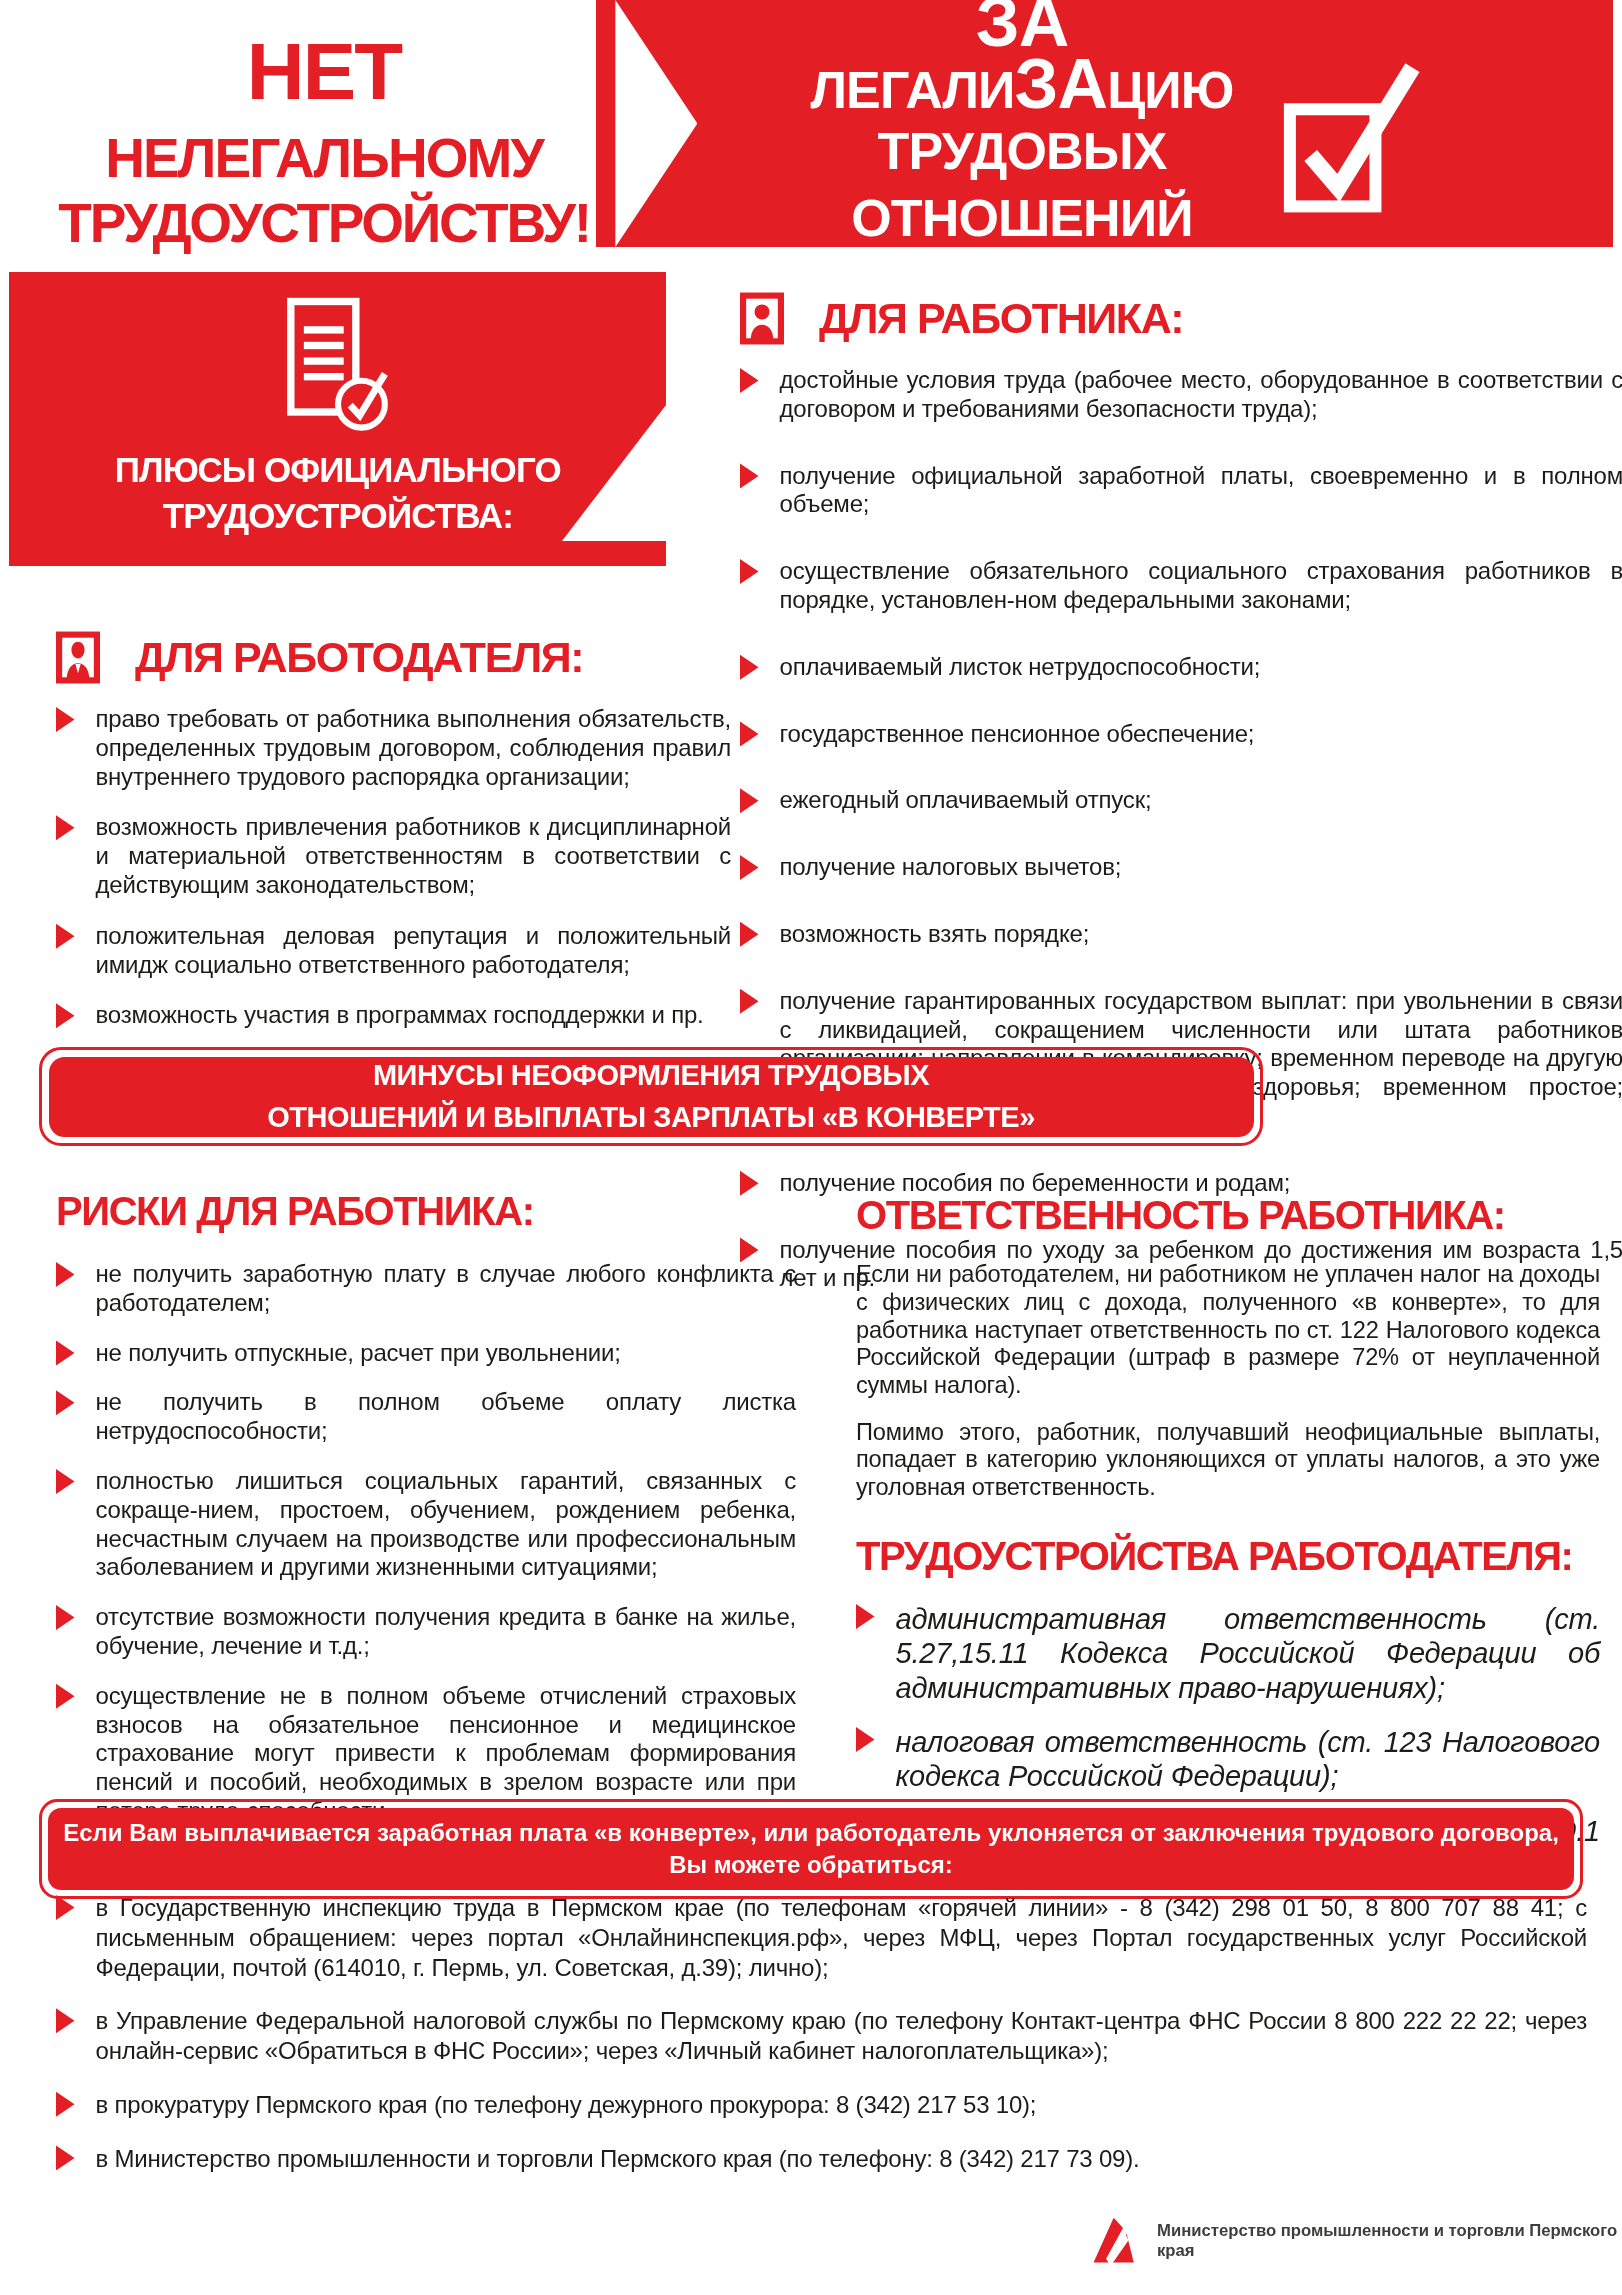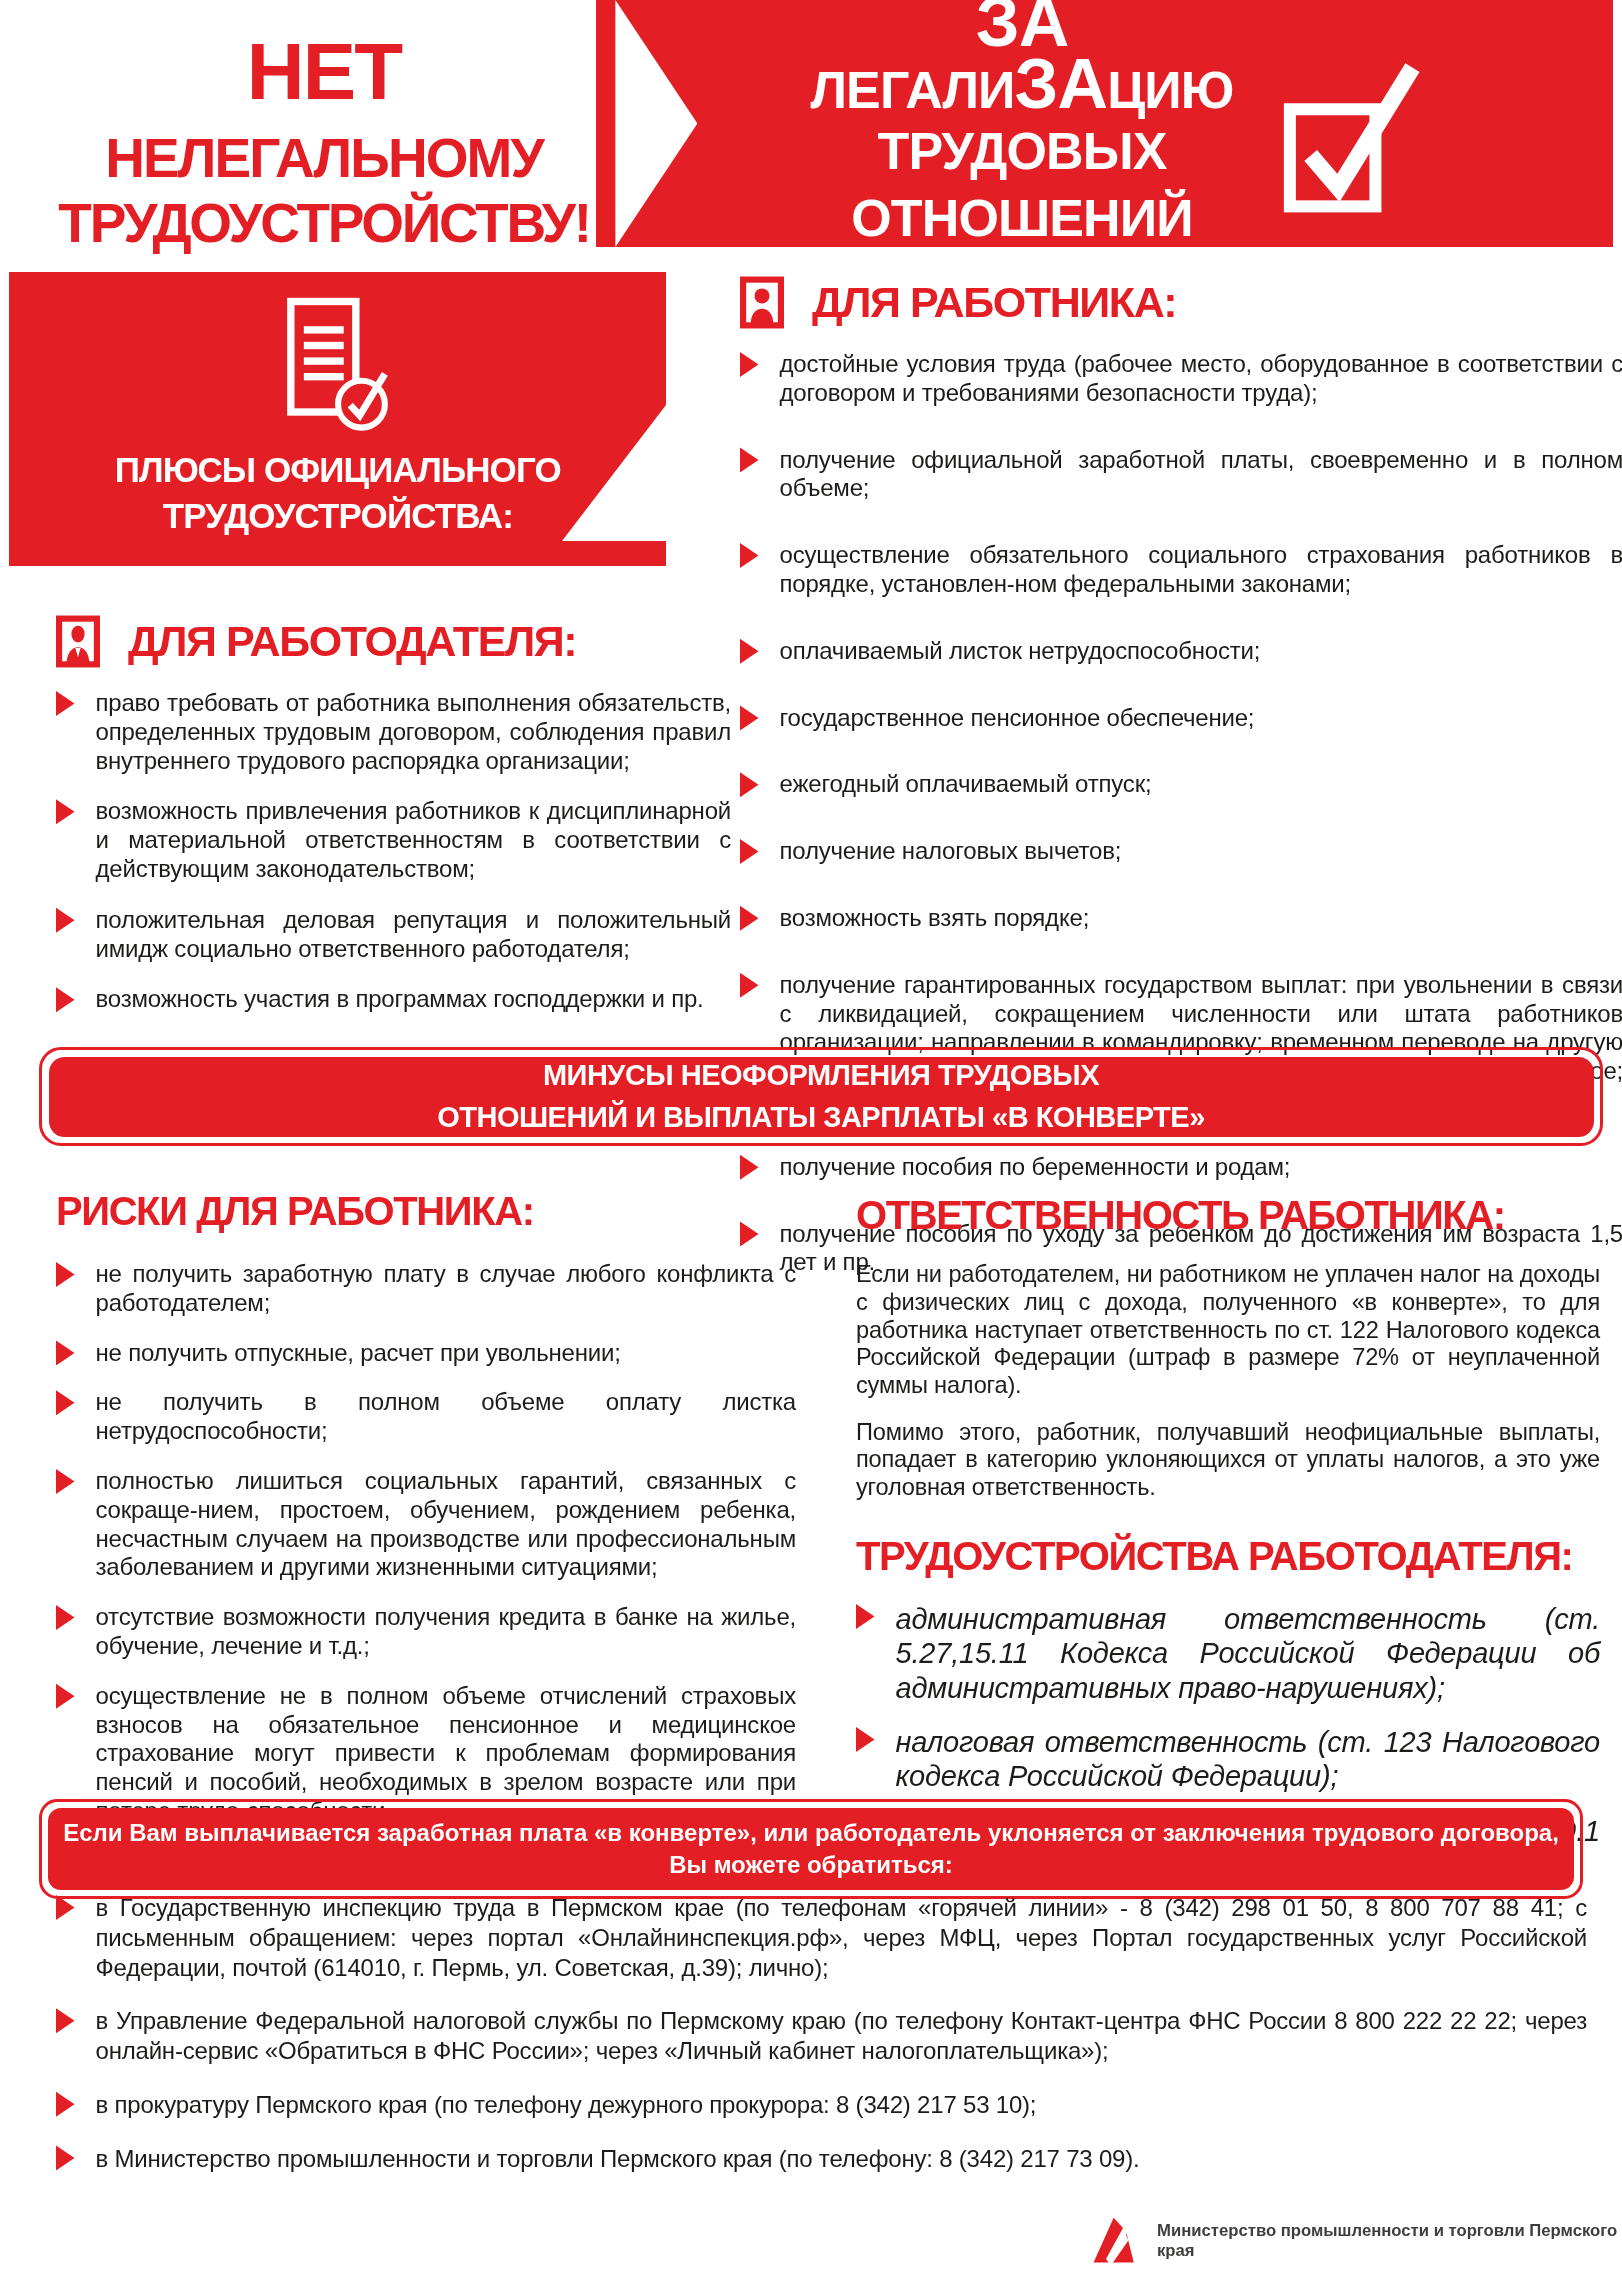--- a/index.html
+++ b/index.html
@@ -28,36 +28,36 @@
 
   
   .plus{left:9.3px;top:272px;width:657px;height:294px;background:var(--red);}
   .plus .icon{position:absolute;left:275px;top:23px;width:109px;height:143px;}
   .plus .title{position:absolute;left:0;bottom:28px;width:100%;text-align:center;
                color:#fff;font-weight:bold;font-size:35px;line-height:1.3;letter-spacing:-0.9px;}
   .plus .corner{position:absolute;right:0;bottom:25.4px;width:0;height:0;
                 border-left:104px solid transparent;border-bottom:136px solid #fff;}
 
   
-  .headrow{display:flex;align-items:center;gap:28px;}
+  .headrow{display:flex;align-items:center;gap:35px;margin-top:16px;}
   .headrow h2{margin:0;color:var(--red);font-size:43px;letter-spacing:-1.4px;white-space:nowrap;}
   .badge{width:44px;height:53px;flex:none;}
   ul.blist{list-style:none;margin:0;padding:0;display:flex;flex-direction:column;}
   li.b{display:flex;align-items:flex-start;}
   .tri{width:18.5px;height:25px;background:var(--red);clip-path:polygon(0 0,100% 50%,0 100%);
        flex:none;margin-top:1.9px;margin-right:21px;}
   .bt{text-align:justify;font-size:24px;line-height:1.2;letter-spacing:-0.2px;}
 
   .worker{left:740px;top:276px;width:883px;}
   .worker ul{margin-top:21px;gap:38px;}
   .employer{left:56px;top:615px;width:675px;}
   .employer ul{margin-top:21px;gap:22px;}
 
   
-  .minus{left:39px;top:1047px;width:1564px;height:99px;border:3.7px solid var(--red);
+  .minus{left:39px;top:1047px;width:1224px;height:99px;border:3.7px solid var(--red);
          border-radius:22px;padding:6.5px;}
   .minus .in{width:100%;height:100%;background:var(--red);border-radius:15.7px;
              display:flex;flex-direction:column;justify-content:center;align-items:center;
              color:#fff;font-weight:bold;font-size:29px;line-height:1.42;text-align:center;letter-spacing:-0.5px;}
 
   
   .risks{left:56px;top:1189px;width:740px;}
   .risks h2,.resp h2{margin:0;color:var(--red);font-size:40px;letter-spacing:-1.4px;white-space:nowrap;}
   .risks ul{margin-top:26px;gap:21px;}
   .resp{left:856px;top:1193px;width:744px;}

